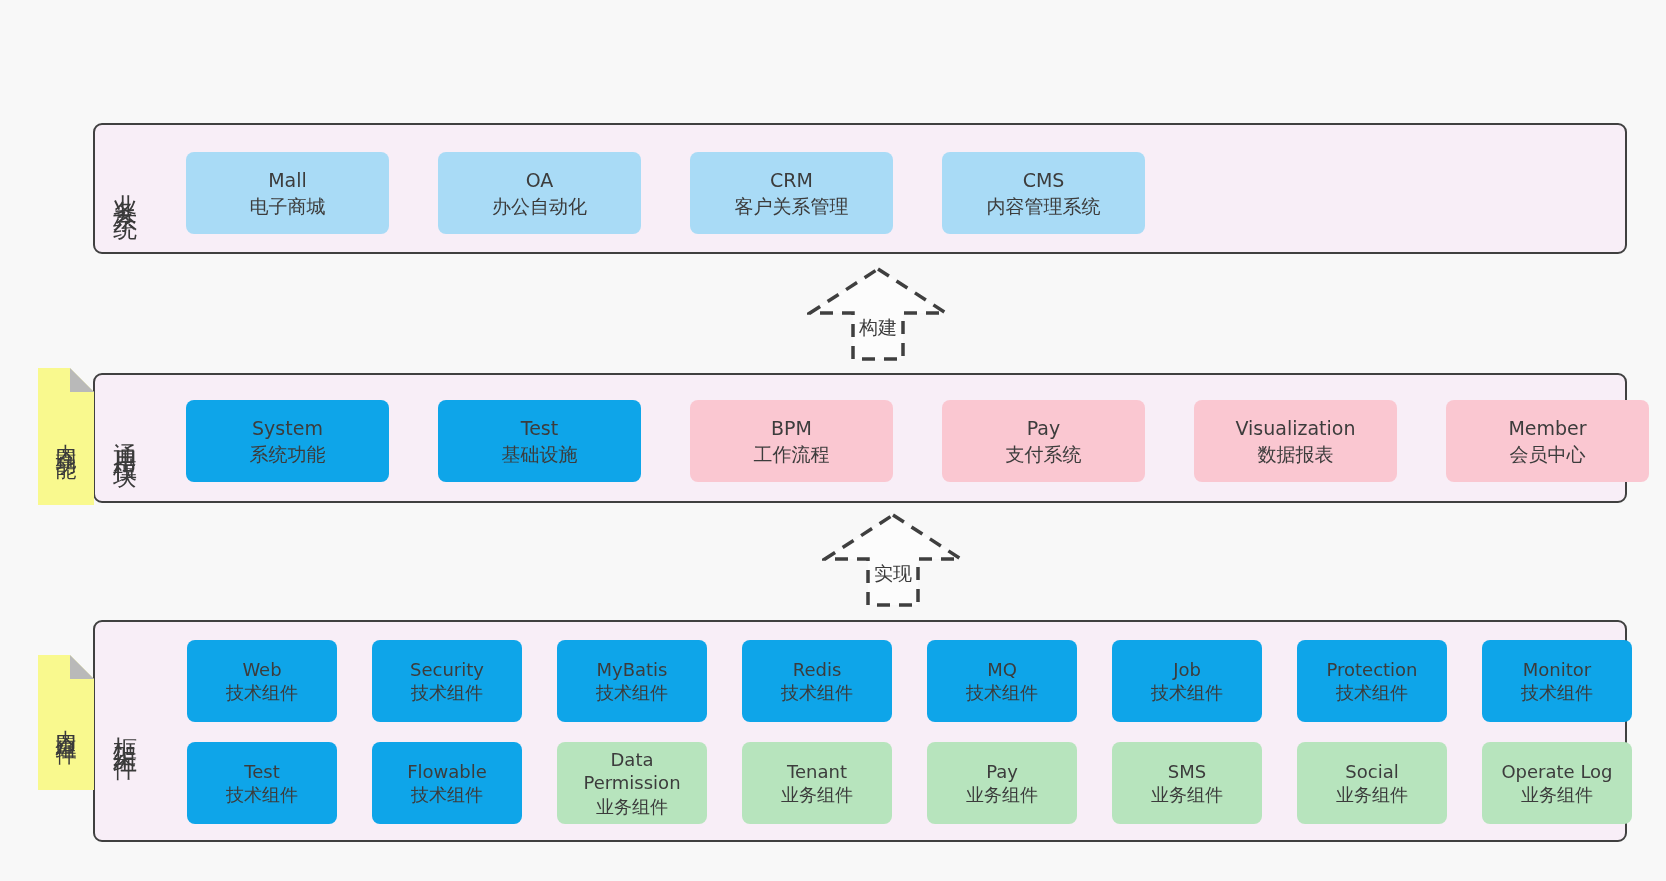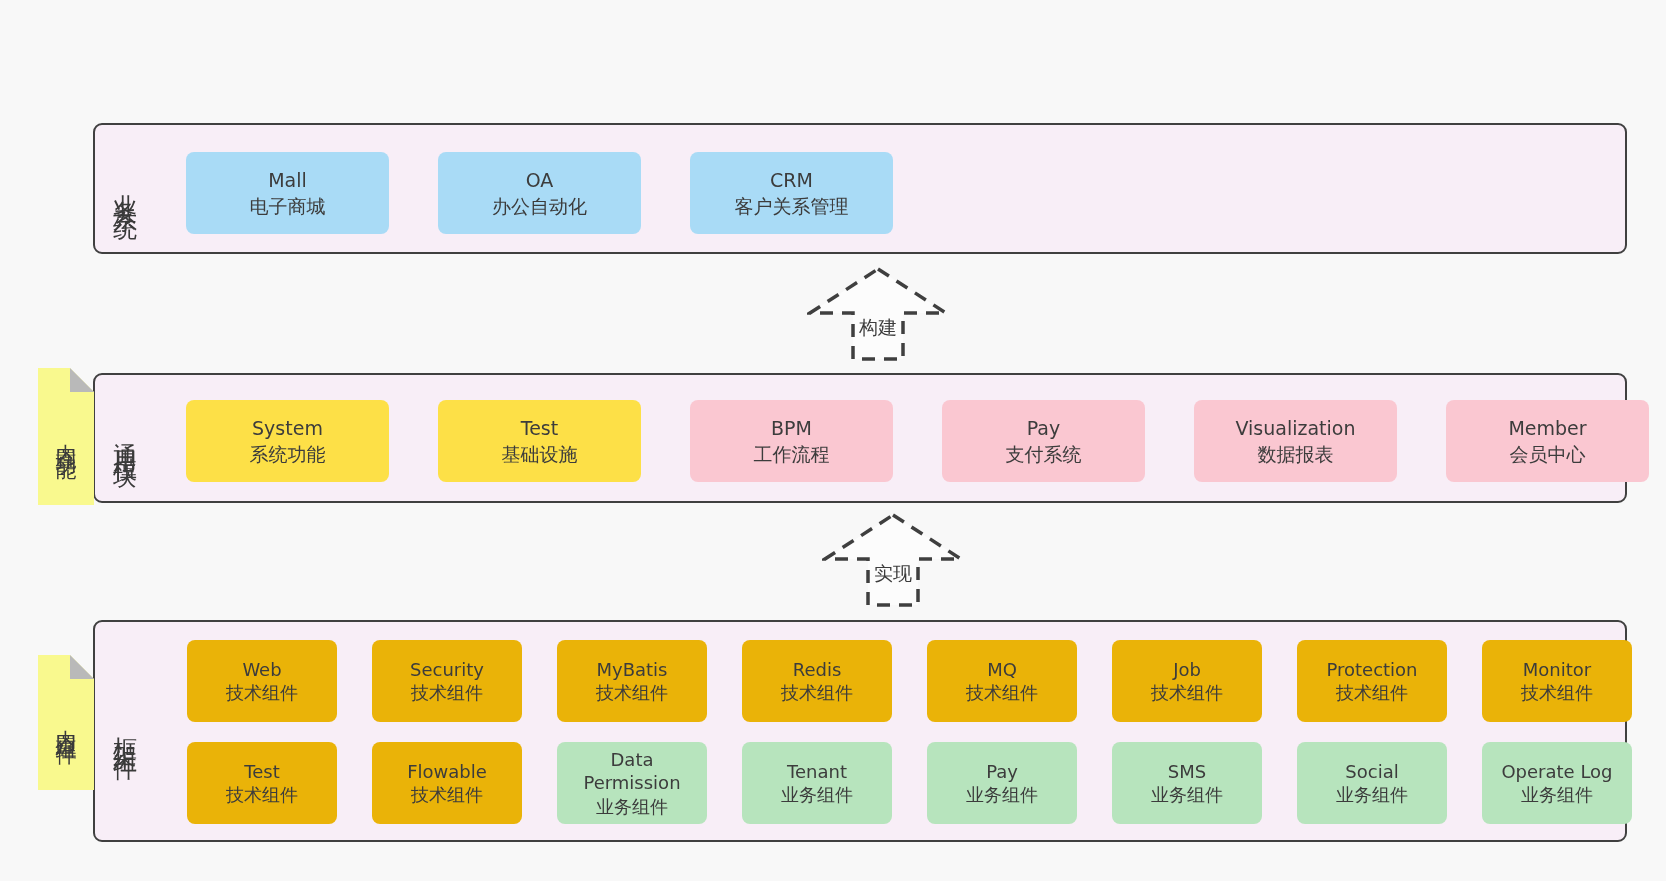--- a/index.html
+++ b/index.html
@@ -23,23 +23,23 @@
   .row-m1{top:25px;}
   .row-c1{top:18px;}
   .row-c2{top:120px;}
 
   .node{box-sizing:border-box;border-radius:8px;display:flex;flex-direction:column;
         align-items:center;justify-content:center;text-align:center;color:#3c3c3c;
         flex:0 0 auto;}
   .node-wide{width:203px;height:82px;font-size:19px;line-height:1.38;}
   .node-narrow{width:150px;height:82px;font-size:18px;line-height:1.28;padding:0 4px;}
   .blue{background:#a9dbf6;}
-  .red{background:#fde047;}
+  .red{background:#0ea5e9;}
   .pink{background:#fac7d1;}
-  .gdark{background:#eab308;}
+  .gdark{background:#0ea5e9;}
   .glight{background:#b7e4bd;}
 
   .sticky{position:absolute;left:38px;width:56px;background:#f9f98e;
           display:flex;align-items:center;justify-content:center;
           clip-path:polygon(0 0,calc(100% - 24px) 0,100% 24px,100% 100%,0 100%);}
   .sticky-modules{top:368px;height:137px;}
   .sticky-components{top:655px;height:135px;}
   .sticky .fold{position:absolute;top:0;right:0;width:24px;height:24px;
           background:linear-gradient(to bottom left,rgba(0,0,0,0) 0 50%,#b9b9b9 50% 100%);}
   .sticky .stext{writing-mode:vertical-rl;text-orientation:upright;
@@ -63,20 +63,24 @@
         <div>电子商城</div>
       </div>
       <div class="node node-wide blue">
         <div>OA</div>
         <div>办公自动化</div>
       </div>
       <div class="node node-wide blue">
         <div>CRM</div>
         <div>客户关系管理</div>
       </div>
+      <div class="node node-wide blue">
+        <div>CMS</div>
+        <div>内容管理系统</div>
+      </div>
     </div>
   </div>
 
   <svg class="arrow arrow-build" viewBox="0 0 142 96">
     <polygon points="71,3 139,47 96,47 96,93 46,93 46,47 3,47" fill="#fcfcfc" stroke="#3f3f3f" stroke-width="3.5" stroke-dasharray="13 9"></polygon>
     <text x="71" y="68" text-anchor="middle">构建</text>
   </svg>
 
   <div class="layer layer-modules">
     <div class="vlabel">通用模块</div>

